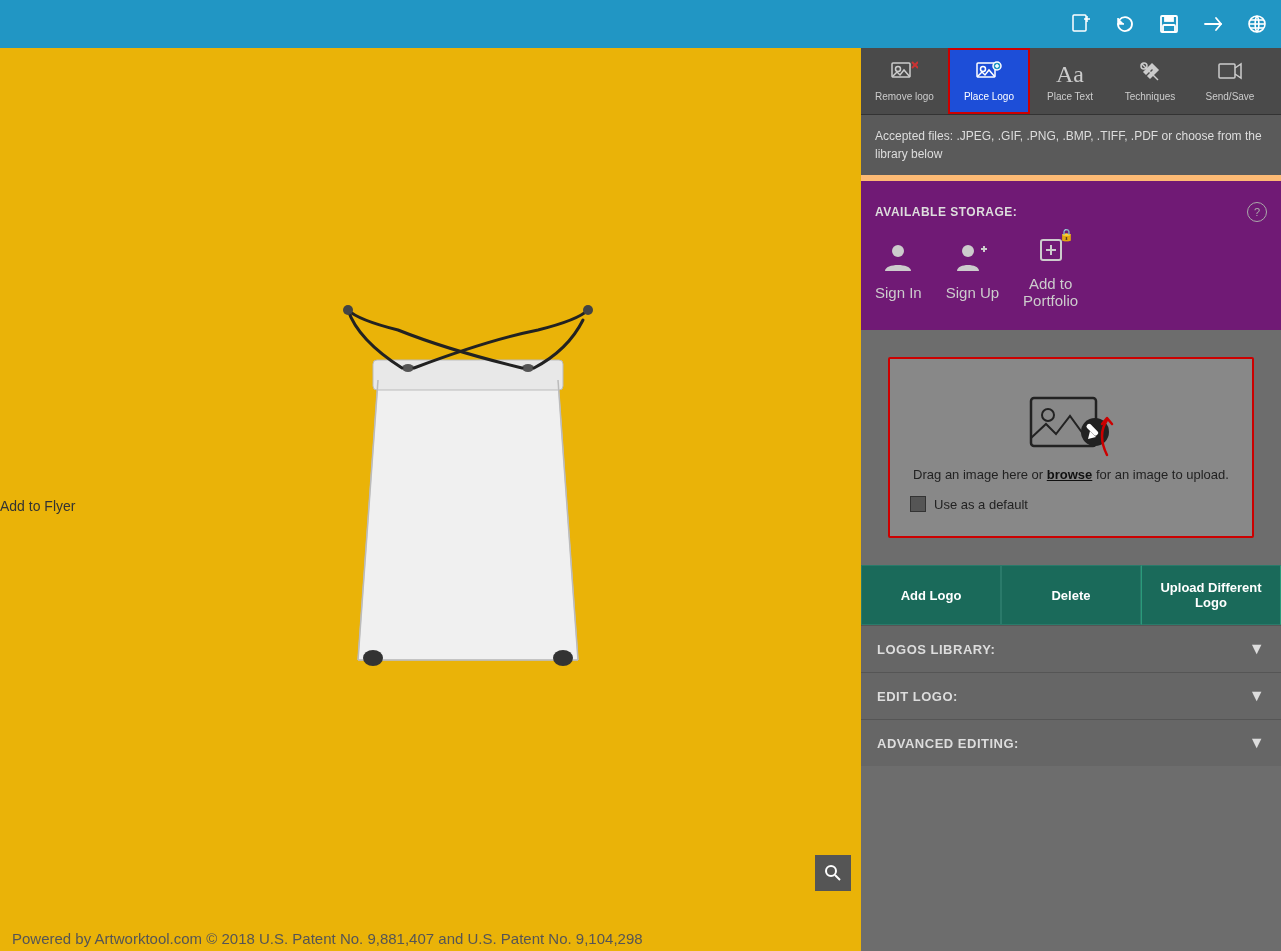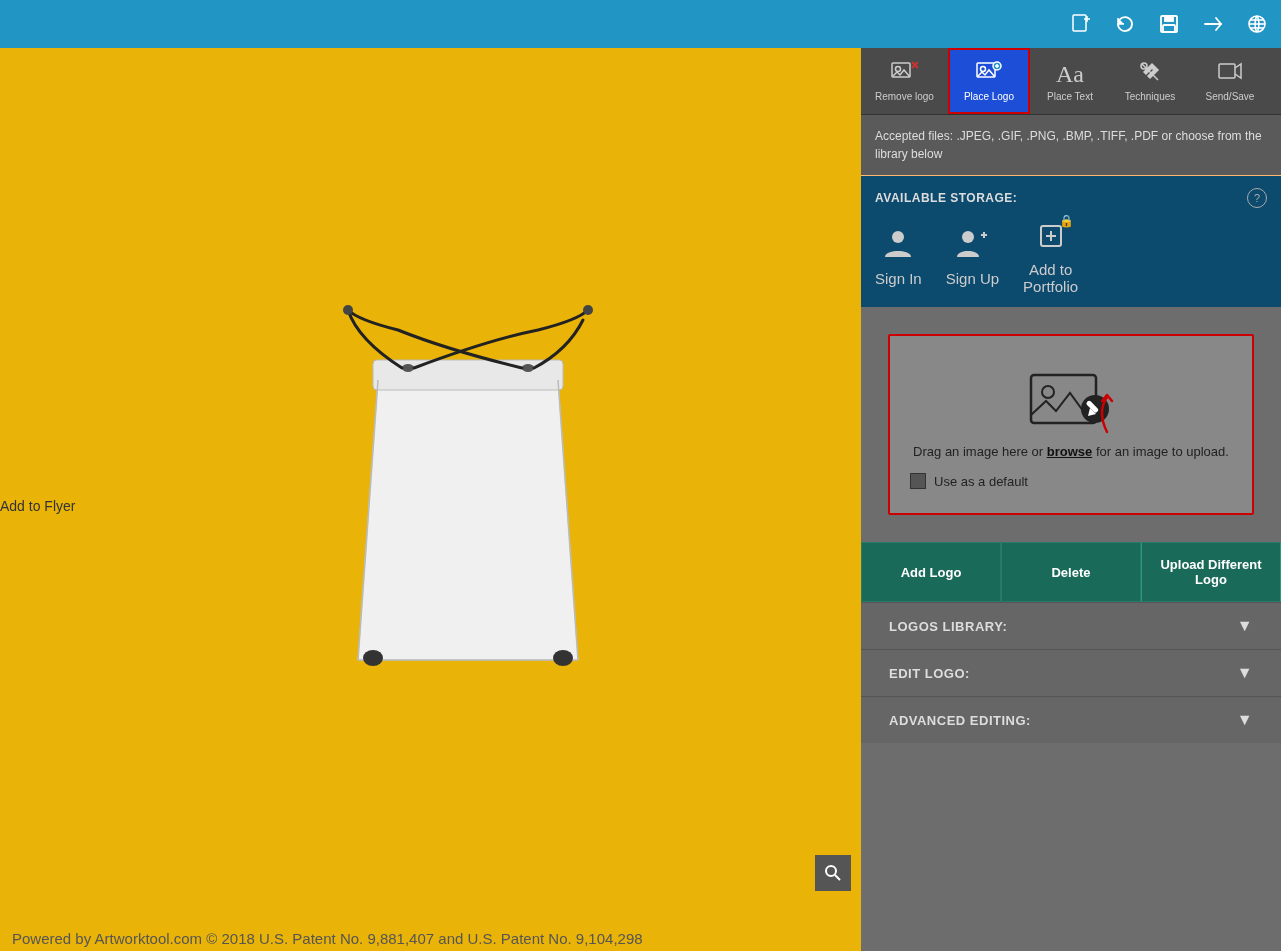--- a/index.html
+++ b/index.html
@@ -125,23 +125,23 @@
     .accepted-files {
       padding: 12px 14px;
       font-size: 12px;
       color: #ddd;
       background: #5a5a5a;
       line-height: 1.5;
     }
 
     
     .storage-section {
-      background: #0c4a6e;
-      padding: 12px 14px;
-      border-top: 1px solid #fdba74;
+      background: #701a75;
+      padding: 21px 14px;
+      border-top: 6px solid #fdba74;
     }
     .storage-header {
       display: flex;
       align-items: center;
       justify-content: space-between;
       margin-bottom: 10px;
     }
     .storage-title {
       font-size: 12px;
       font-weight: bold;
@@ -229,21 +229,21 @@
 
     
     .collapsible-section {
       border-top: 1px solid #555;
       background: #666;
     }
     .collapsible-header {
       display: flex;
       align-items: center;
       justify-content: space-between;
-      padding: 14px 28px;
+      padding: 14px 16px;
       cursor: pointer;
       color: #ddd;
       font-size: 13px;
       font-weight: bold;
       letter-spacing: 0.5px;
     }
     .chevron-down { color: #ddd; font-size: 16px; }
     .add-portfolio-wrap { position: relative; }
   </style>
 </head>

